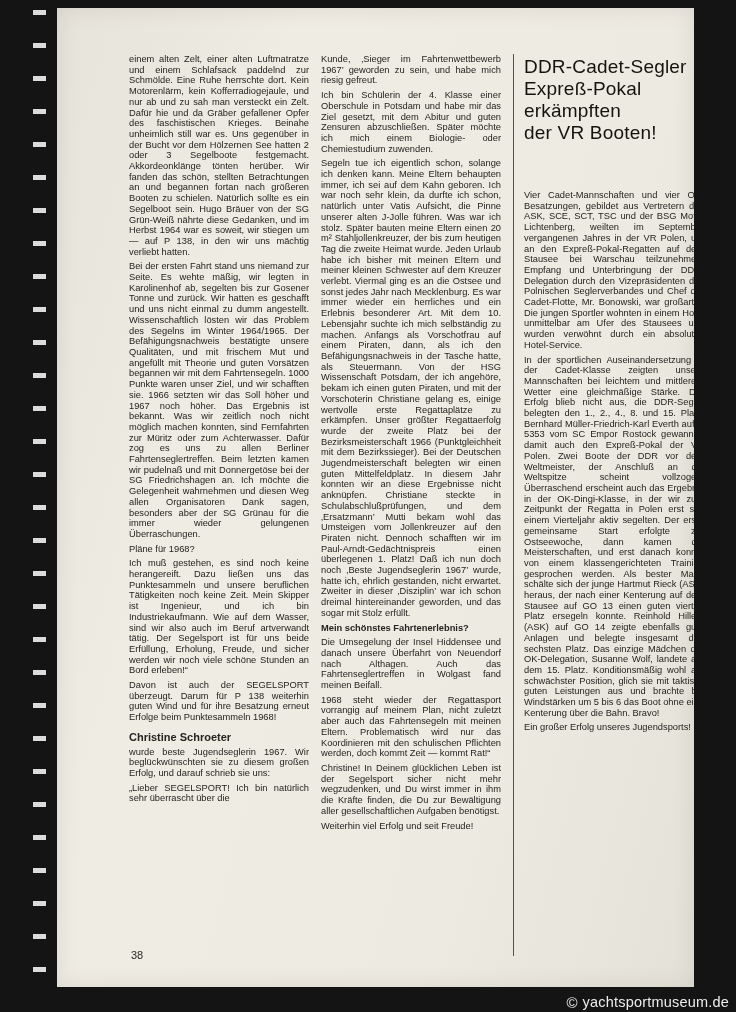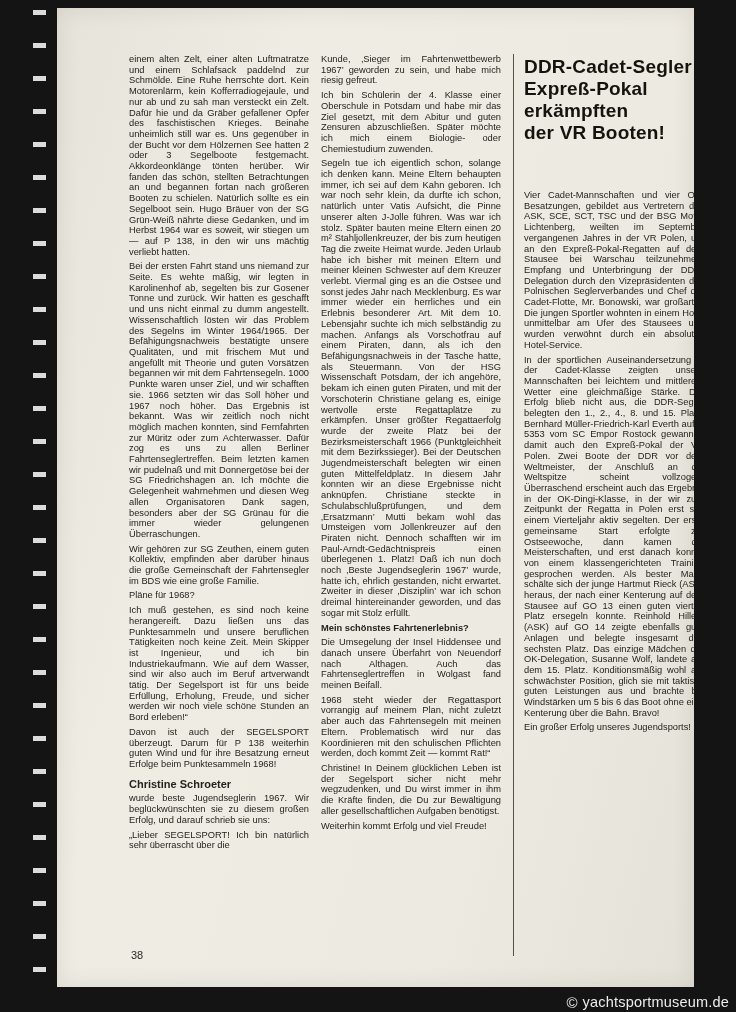--- a/index.html
+++ b/index.html
@@ -47,21 +47,21 @@
   .col-right {
     flex:0 0 191px;
     border-left:1px solid #55524c;
     padding-left:10px;
   }
 
   .headline { margin:2px 0 46px 0; }
   .headline .hl-line {
     display:block;
     font-size:19px;
-    font-weight:700;
+    font-weight:400;
     line-height:22px;
     letter-spacing:.2px;
     color:#16130f;
     text-align:left;
   }
 
   .author {
     font-weight:700;
     text-align:left;
     margin-top:9px;
@@ -90,38 +90,37 @@
 <div class="scene">
 
   <div class="binding"></div>
 
   <div class="paper">
     <div class="content">
 
       <div class="col">
         <p>einem alten Zelt, einer alten Luftmatratze und einem Schlafsack paddelnd zur Schmölde. Eine Ruhe herrschte dort. Kein Motorenlärm, kein Kofferradiogejaule, und nur ab und zu sah man versteckt ein Zelt. Dafür hie und da Gräber gefallener Opfer des faschistischen Krieges. Beinahe unheimlich still war es. Uns gegenüber in der Bucht vor dem Hölzernen See hatten 2 oder 3 Segelboote festgemacht. Akkordeonklänge tönten herüber. Wir fanden das schön, stellten Betrachtungen an und begannen fortan nach größeren Booten zu schielen. Natürlich sollte es ein Segelboot sein. Hugo Bräuer von der SG Grün-Weiß nährte diese Gedanken, und im Herbst 1964 war es soweit, wir stiegen um — auf P 138, in den wir uns mächtig verliebt hatten.</p>
         <p>Bei der ersten Fahrt stand uns niemand zur Seite. Es wehte mäßig, wir legten in Karolinenhof ab, segelten bis zur Gosener Tonne und zurück. Wir hatten es geschafft und uns nicht einmal zu dumm angestellt. Wissenschaftlich lösten wir das Problem des Segelns im Winter 1964/1965. Der Befähigungsnachweis bestätigte unsere Qualitäten, und mit frischem Mut und angefüllt mit Theorie und guten Vorsätzen begannen wir mit dem Fahrtensegeln. 1000 Punkte waren unser Ziel, und wir schafften sie. 1966 setzten wir das Soll höher und 1967 noch höher. Das Ergebnis ist bekannt. Was wir zeitlich noch nicht möglich machen konnten, sind Fernfahrten zur Müritz oder zum Achterwasser. Dafür zog es uns zu allen Berliner Fahrtenseglertreffen. Beim letzten kamen wir pudelnaß und mit Donnergetöse bei der SG Friedrichshagen an. Ich möchte die Gelegenheit wahrnehmen und diesen Weg allen Organisatoren Dank sagen, besonders aber der SG Grünau für die immer wieder gelungenen Überraschungen.</p>
-        <p>Wir gehören zur SG Zeuthen, einem guten Kollektiv, empfinden aber darüber hinaus die große Gemeinschaft der Fahrtensegler im BDS wie eine große Familie.</p>
         <p>Pläne für 1968?</p>
         <p>Ich muß gestehen, es sind noch keine herangereift. Dazu ließen uns das Punktesammeln und unsere beruflichen Tätigkeiten noch keine Zeit. Mein Skipper ist Ingenieur, und ich bin Industriekaufmann. Wie auf dem Wasser, sind wir also auch im Beruf artverwandt tätig. Der Segelsport ist für uns beide Erfüllung, Erholung, Freude, und sicher werden wir noch viele schöne Stunden an Bord erleben!“</p>
         <p>Davon ist auch der SEGELSPORT überzeugt. Darum für P 138 weiterhin guten Wind und für ihre Besatzung erneut Erfolge beim Punktesammeln 1968!</p>
         <p class="author">Christine Schroeter</p>
         <p>wurde beste Jugendseglerin 1967. Wir beglückwünschten sie zu diesem großen Erfolg, und darauf schrieb sie uns:</p>
         <p>„Lieber SEGELSPORT! Ich bin natürlich sehr überrascht über die</p>
       </div>
 
       <div class="col">
         <p>Kunde, ‚Sieger im Fahrtenwettbewerb 1967’ geworden zu sein, und habe mich riesig gefreut.</p>
         <p>Ich bin Schülerin der 4. Klasse einer Oberschule in Potsdam und habe mir das Ziel gesetzt, mit dem Abitur und guten Zensuren abzuschließen. Später möchte ich mich einem Biologie- oder Chemiestudium zuwenden.</p>
         <p>Segeln tue ich eigentlich schon, solange ich denken kann. Meine Eltern behaupten immer, ich sei auf dem Kahn geboren. Ich war noch sehr klein, da durfte ich schon, natürlich unter Vatis Aufsicht, die Pinne unserer alten J-Jolle führen. Was war ich stolz. Später bauten meine Eltern einen 20 m² Stahljollenkreuzer, der bis zum heutigen Tag die zweite Heimat wurde. Jeden Urlaub habe ich bisher mit meinen Eltern und meiner kleinen Schwester auf dem Kreuzer verlebt. Viermal ging es an die Ostsee und sonst jedes Jahr nach Mecklenburg. Es war immer wieder ein herrliches und ein Erlebnis besonderer Art. Mit dem 10. Lebensjahr suchte ich mich selbständig zu machen. Anfangs als Vorschotfrau auf einem Piraten, dann, als ich den Befähigungsnachweis in der Tasche hatte, als Steuermann. Von der HSG Wissenschaft Potsdam, der ich angehöre, bekam ich einen guten Piraten, und mit der Vorschoterin Christiane gelang es, einige wertvolle erste Regattaplätze zu erkämpfen. Unser größter Regattaerfolg wurde der zweite Platz bei der Bezirksmeisterschaft 1966 (Punktgleichheit mit dem Bezirkssieger). Bei der Deutschen Jugendmeisterschaft belegten wir einen guten Mittelfeldplatz. In diesem Jahr konnten wir an diese Ergebnisse nicht anknüpfen. Christiane steckte in Schulabschlußprüfungen, und dem ‚Ersatzmann’ Mutti bekam wohl das Umsteigen vom Jollenkreuzer auf den Piraten nicht. Dennoch schafften wir im Paul-Arndt-Gedächtnispreis einen überlegenen 1. Platz! Daß ich nun doch noch ‚Beste Jugendseglerin 1967’ wurde, hatte ich, ehrlich gestanden, nicht erwartet. Zweiter in dieser ‚Disziplin’ war ich schon dreimal hintereinander geworden, und das sogar mit Stolz erfüllt.</p>
         <p class="subq">Mein schönstes Fahrtenerlebnis?</p>
         <p>Die Umsegelung der Insel Hiddensee und danach unsere Überfahrt von Neuendorf nach Althagen. Auch das Fahrtenseglertreffen in Wolgast fand meinen Beifall.</p>
         <p>1968 steht wieder der Regattasport vorrangig auf meinem Plan, nicht zuletzt aber auch das Fahrtensegeln mit meinen Eltern. Problematisch wird nur das Koordinieren mit den schulischen Pflichten werden, doch kommt Zeit — kommt Rat!“</p>
         <p>Christine! In Deinem glücklichen Leben ist der Segelsport sicher nicht mehr wegzudenken, und Du wirst immer in ihm die Kräfte finden, die Du zur Bewältigung aller gesellschaftlichen Aufgaben benötigst.</p>
-        <p>Weiterhin kommt Erfolg und viel Freude!</p>
+        <p>Weiterhin viel Erfolg und seit Freude!</p>
       </div>
 
       <div class="col col-right">
         <div class="headline">
           <span class="hl-line">DDR-Cadet-Segler</span>
           <span class="hl-line">Expreß-Pokal</span>
           <span class="hl-line">erkämpften</span>
           <span class="hl-line">der VR Booten!</span>
         </div>
         <p>Vier Cadet-Mannschaften und vier OK-Besatzungen, gebildet aus Vertretern des ASK, SCE, SCT, TSC und der BSG Motor Lichtenberg, weilten im September vergangenen Jahres in der VR Polen, um an den Expreß-Pokal-Regatten auf dem Stausee bei Warschau teilzunehmen. Empfang und Unterbringung der DDR-Delegation durch den Vizepräsidenten des Polnischen Seglerverbandes und Chef der Cadet-Flotte, Mr. Bonowski, war großartig. Die jungen Sportler wohnten in einem Hotel unmittelbar am Ufer des Stausees und wurden verwöhnt durch ein absolutes Hotel-Service.</p>

